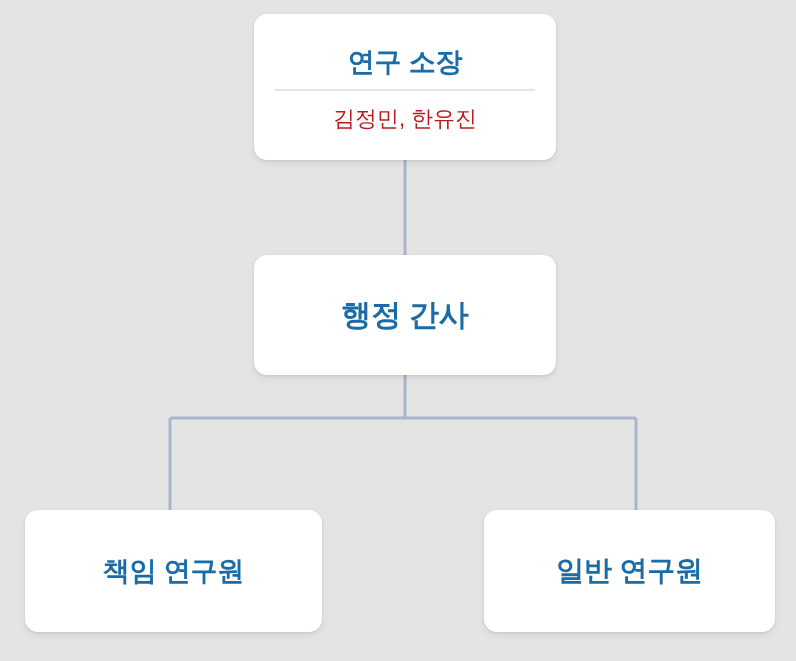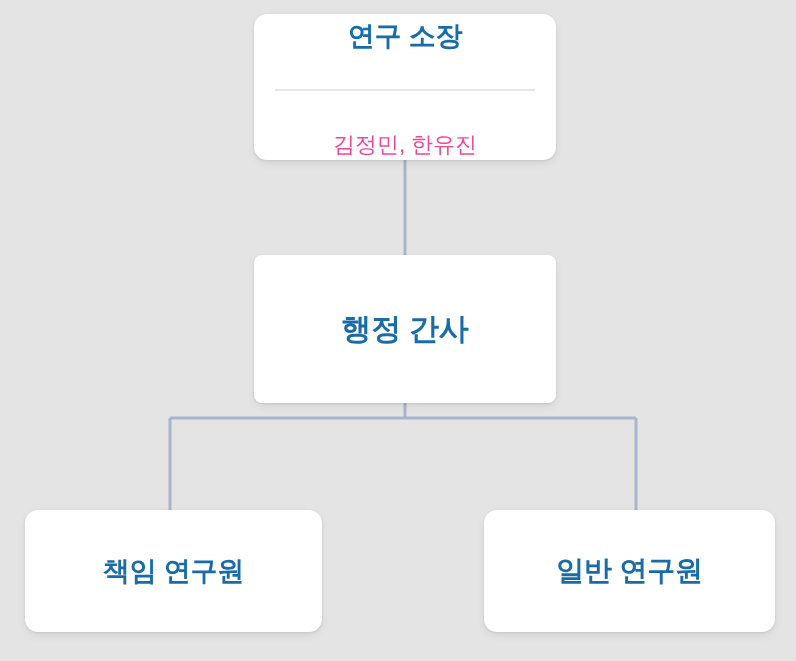--- a/index.html
+++ b/index.html
@@ -56,43 +56,42 @@
 
   .node-divider {
     background: #e6e6e6;
     height: 2px;
     border: 0;
     width: 86%;
     margin: 9px 0 0 0;
   }
 
   .node-subtitle {
-    color: #ec4899;
+    color: #b91c1c;
     text-align: center;
     white-space: nowrap;
   }
 
   
   #node-director {
     left: 254px;
     top: 14px;
     width: 302px;
     height: 146px;
-    justify-content: space-between;
+    justify-content: center;
     padding-top: 4px;
   }
   #node-director .node-title    { font-size: 27px; }
   #node-director .node-subtitle { font-size: 22px; margin-top: 13px; }
 
   #node-secretary {
     left: 254px;
     top: 255px;
     width: 302px;
-    height: 148px;
-    border-radius: 8px;
+    height: 120px;
   }
   #node-secretary .node-title { font-size: 30px; }
 
   #node-principal {
     left: 25px;
     top: 510px;
     width: 297px;
     height: 122px;
   }
   #node-principal .node-title { font-size: 27px; }

